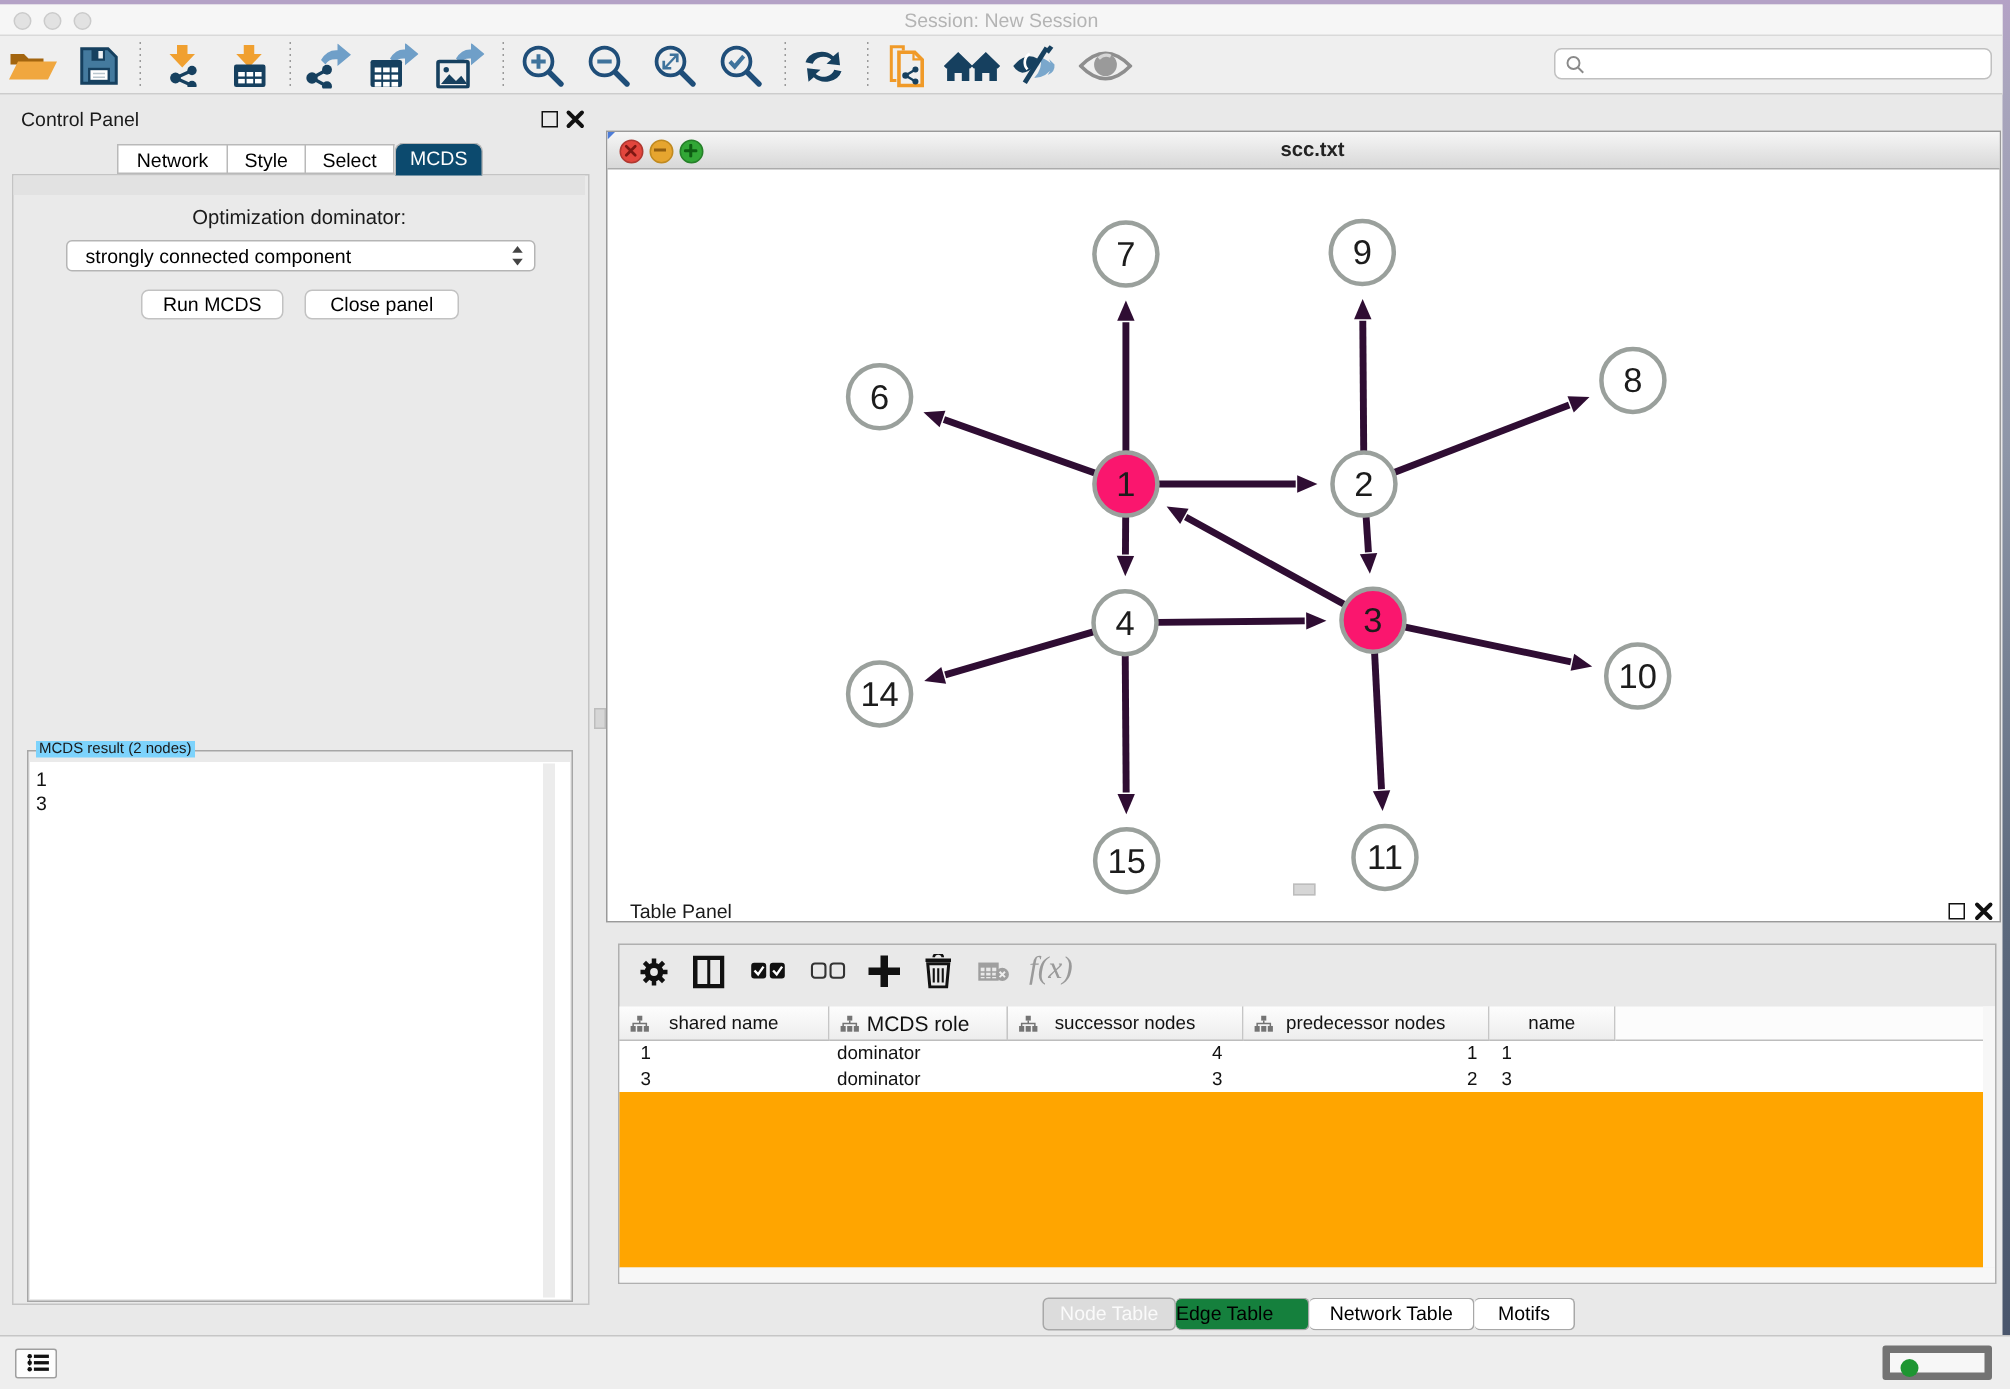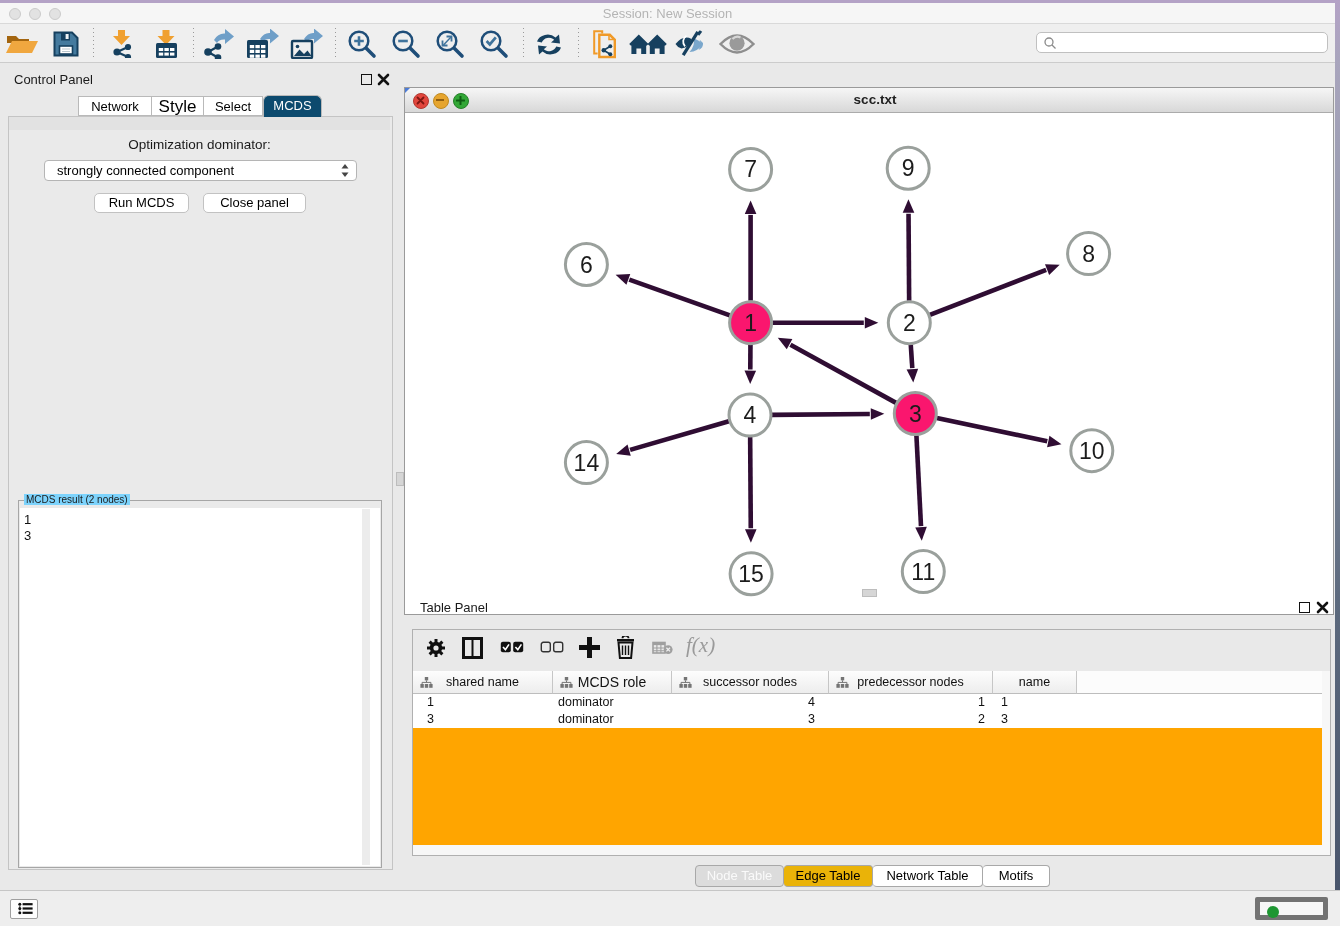--- a/index.html
+++ b/index.html
@@ -146,21 +146,21 @@
 <div class="abs" style="left:14px;top:72px;font-size:13px;color:#1a1a1a;">Control Panel</div>
 <div class="abs" style="left:361px;top:74px;width:9px;height:9px;border:1.5px solid #111;"></div>
 <svg class="abs" style="left:377px;top:73px;" width="13" height="13" viewBox="0 0 13 13">
   <path d="M2 2 L11 11 M11 2 L2 11" stroke="#111" stroke-width="2.6" stroke-linecap="round"></path>
 </svg>
 
 <div class="abs" style="left:8px;top:116px;width:383px;height:752px;background:#eaeaea;border:1px solid #c4c4c4;"></div>
 <div class="abs" style="left:9px;top:117px;width:381px;height:13px;background:#e2e2e2;"></div>
 
 <div class="abs" style="left:78px;top:96px;width:74px;height:20px;background:#fff;border:1px solid #b9b9b9;box-sizing:border-box;text-align:center;font-size:13px;line-height:19px;">Network</div>
-<div class="abs" style="left:152px;top:96px;width:52px;height:20px;background:#fff;border:1px solid #b9b9b9;border-left:none;box-sizing:border-box;text-align:center;font-size:17px;line-height:19px;">Style</div>
+<div class="abs" style="left:152px;top:96px;width:52px;height:20px;background:#fff;border:1px solid #b9b9b9;border-left:none;box-sizing:border-box;text-align:center;font-size:13px;line-height:19px;">Style</div>
 <div class="abs" style="left:204px;top:96px;width:59px;height:20px;background:#fff;border:1px solid #b9b9b9;border-left:none;box-sizing:border-box;text-align:center;font-size:13px;line-height:19px;">Select</div>
 <div class="abs" style="left:263px;top:95px;width:59px;height:22px;background:#0c4a6e;border:1px solid #b9b9b9;border-bottom:none;border-radius:6px 6px 0 0;box-sizing:border-box;text-align:center;font-size:13px;line-height:20px;color:#fdfdfd;">MCDS</div>
 
 <div class="abs" style="left:8px;top:137px;width:383px;text-align:center;font-size:13.5px;color:#1a1a1a;">Optimization dominator:</div>
 
 <div class="abs" style="left:44px;top:160px;width:311px;height:19px;background:#fff;border:1px solid #b5b5b5;border-radius:4px;font-size:13px;line-height:19px;">
   <span style="margin-left:12px;">strongly connected component</span>
   <svg class="abs" style="right:6px;top:2px;" width="10" height="15" viewBox="0 0 10 15">
     <path d="M5 1 L8.5 5.5 L1.5 5.5 Z" fill="#444"></path>
     <path d="M5 14 L1.5 9.5 L8.5 9.5 Z" fill="#444"></path>
@@ -364,21 +364,21 @@
    <span style="position:absolute;left:588px;">3</span>
     </div>
   </div>
 
 <div class="abs" style="left:413px;top:728px;width:909px;height:117px;background:#ffa500;"></div>
 
 <div class="abs" style="left:1322px;top:671px;width:8px;height:174px;background:#f7f7f7;"></div>
 <div class="abs" style="left:413px;top:845px;width:917px;height:10px;background:#f7f7f7;"></div>
 
 <div class="abs" style="left:695px;top:865px;width:89px;height:22px;background:#dcdcdc;border:1px solid #a8a8a8;border-radius:4px;box-sizing:border-box;text-align:center;font-size:13px;line-height:20px;color:#fafafa;">Node Table</div>
-<div class="abs" style="left:784px;top:865px;width:89px;height:22px;background:#eab308;border:1px solid #a8a8a8;border-left:none;border-radius:4px;box-sizing:border-box;text-align:center;font-size:13px;line-height:20px;">Edge Table</div>
+<div class="abs" style="left:784px;top:865px;width:89px;height:22px;background:#15803d;border:1px solid #a8a8a8;border-left:none;border-radius:4px;box-sizing:border-box;text-align:left;font-size:13px;line-height:20px;">Edge Table</div>
 <div class="abs" style="left:873px;top:865px;width:110px;height:22px;background:#fff;border:1px solid #a8a8a8;border-left:none;border-radius:4px;box-sizing:border-box;text-align:center;font-size:13px;line-height:20px;">Network Table</div>
 <div class="abs" style="left:983px;top:865px;width:67px;height:22px;background:#fff;border:1px solid #a8a8a8;border-left:none;border-radius:4px;box-sizing:border-box;text-align:center;font-size:13px;line-height:20px;">Motifs</div>
 
 <div class="abs" style="left:0;top:890px;width:1340px;height:36px;background:#eeeeee;border-top:1px solid #c6c6c6;box-sizing:border-box;"></div>
 <div class="abs" style="left:10px;top:899px;width:28px;height:20px;background:#fdfdfd;border:1px solid #9f9f9f;border-radius:2px;box-sizing:border-box;">
   <svg width="16" height="13" viewBox="0 0 16 13" style="margin:2px 0 0 7px;">
     <line x1="1.8" y1="1" x2="1.8" y2="12" stroke="#111" stroke-width="0.8" stroke-dasharray="1.5 1.5"></line>
     <circle cx="1.8" cy="2.2" r="1.5" fill="#111"></circle>
       <rect x="4.6" y="1.1" width="10" height="2.2" fill="#111"></rect>
     <circle cx="1.8" cy="6.5" r="1.5" fill="#111"></circle>

